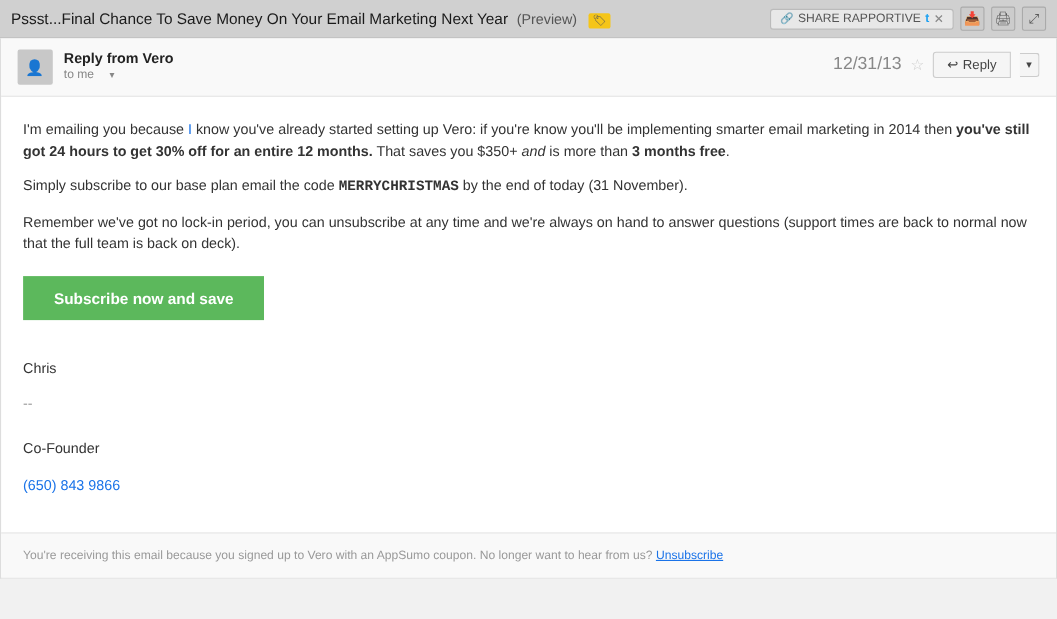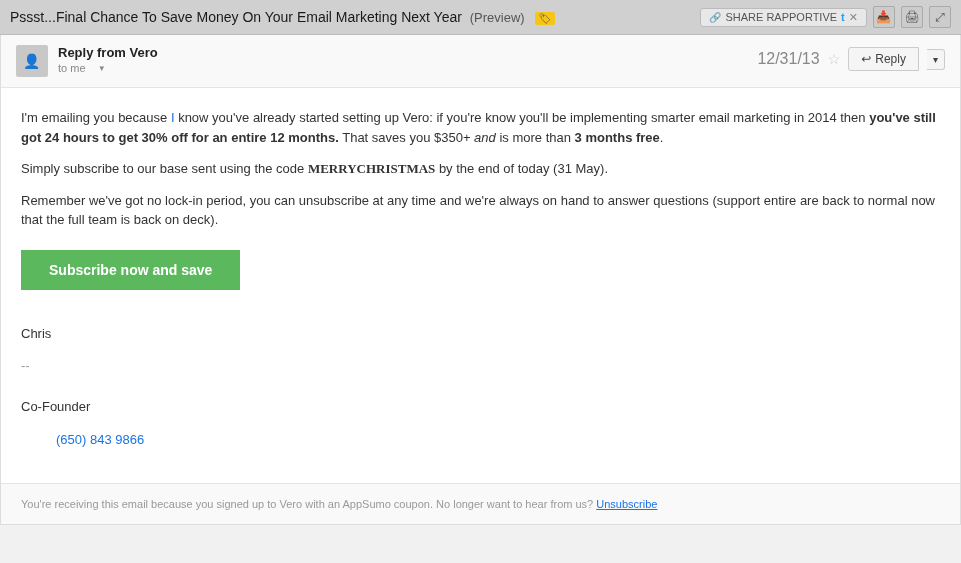--- a/index.html
+++ b/index.html
@@ -174,21 +174,21 @@
       color: #333;
     }
     .email-body p {
       margin-bottom: 12px;
     }
     .highlight-link {
       color: #1a73e8;
       text-decoration: none;
     }
     .code-text {
-      font-family: Liberation Serif, serif;
+      font-family: Liberation Mono, monospace;
       font-weight: bold;
     }
     .bold-text {
       font-weight: bold;
     }
     .italic-text {
       font-style: italic;
     }
     .subscribe-btn {
       display: inline-block;
@@ -280,34 +280,34 @@
   </div>
 
   <div class="email-body">
 
 
     <p>
       <span>I'm emailing you because <a class="highlight-link">I</a> know you've already started setting up Vero: if you're know you'll be implementing smarter email marketing in 2014 then </span><span class="bold-text">you've still got 24 hours to get 30% off for an entire 12 months.</span><span> That saves you $350+ <span class="italic-text">and</span> is more than <span class="bold-text">3 months free</span>.</span>
     </p>
 
     <p>
-      <span>Simply subscribe to our base sent using the code </span><span class="code-text bold-text">MERRYCHRISTMAS</span><span> by the end of today (31 May).</span>
+      <span>Simply subscribe to our base plan email the code </span><span class="code-text bold-text">MERRYCHRISTMAS</span><span> by the end of today (31 November).</span>
     </p>
 
-    <p>Remember we've got no lock-in period, you can unsubscribe at any time and we're always on hand to answer questions (support entire are back to normal now that the full team is back on deck).</p>
+    <p>Remember we've got no lock-in period, you can unsubscribe at any time and we're always on hand to answer questions (support times are back to normal now that the full team is back on deck).</p>
 
     <div style="margin: 10px 0 16px 0;">
       <button class="subscribe-btn">Subscribe now and save</button>
     </div>
 
     <div class="signature">
       <p style="margin-top:8px;">Chris</p>
       <p class="sig-separator" style="margin-top:6px;">--</p>
       <p style="margin-top:20px;">Co-Founder</p>
-      <p style="margin-top:2px;margin-left:35px;">
+      <p style="margin-top:2px;">
         <a class="phone-link">(650) 843 9866</a>
       </p>
     </div>
 
   </div>
 
   <div class="email-footer">
     <span>You're receiving this email because you signed up to Vero with an AppSumo coupon. No longer want to hear from us?</span>
     <span> </span>
     <a class="footer-unsubscribe">Unsubscribe</a>

